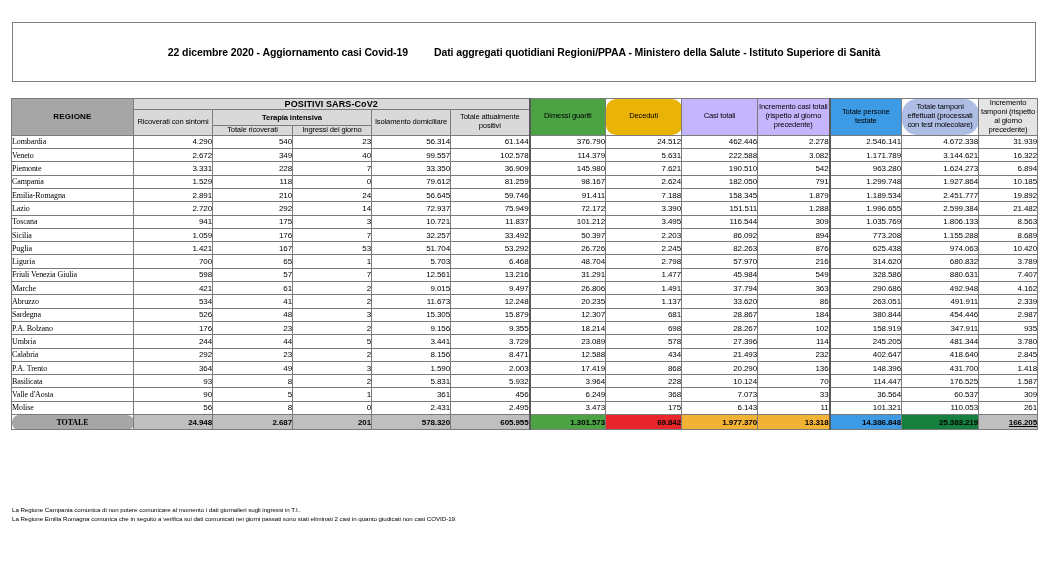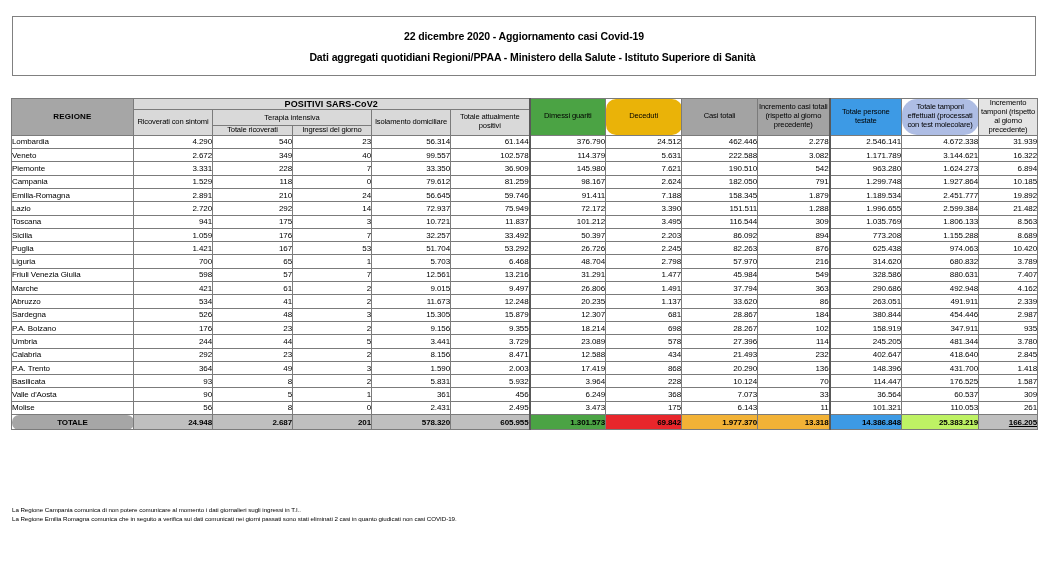--- a/index.html
+++ b/index.html
@@ -13,26 +13,26 @@
   }
   #page {
     position: relative;
     width: 1048px; height: 574px;
     background: #ffffff;
   }
 
   
   .title-box {
     position: absolute;
-    left: 12px; top: 16px;
+    left: 12px; top: 22px;
     width: 1024px; height: 60px;
     border: 1px solid #808080;
     background: #ffffff;
     display: flex;
-    flex-direction: column;
+    flex-direction: row;
     align-items: center;
     justify-content: center;
     gap: 9px;
   }
   .title-line1 {
     font-size: 10.5px;
     font-weight: bold;
     letter-spacing: -0.1px;
     white-space: nowrap;
   }
@@ -84,42 +84,43 @@
   th.hd-group {
     background: #d9d9d9;
     font-weight: bold;
     font-size: 9px;
     text-align: center;
     vertical-align: middle;
     letter-spacing: 0.1px;
   }
   th.hd-sub {
     background: #d9d9d9;
-    font-weight: normal;
+    font-weight: bold;
     font-size: 7.6px;
     text-align: center;
     vertical-align: middle;
     letter-spacing: -0.1px;
   }
   th.c-green  { background: #4ba344; }
   th.c-red    { background: #eab308; border-radius: 10px; }
-  th.c-orange { background: #a3a3a3; }
+  th.c-orange { background: #c4b5fd; }
   th.c-blue   { background: #3d9ae5; }
   th.c-ltblue { background: #aebde4; border-radius: 15px; }
   th.c-gray   { background: #e4e4e4; }
 
   
   td.region {
     background: #ffffff;
     text-align: left;
     padding: 0 0 0 3px;
     font-size: 8px;
     height: 13.3px;
     letter-spacing: -0.1px;
     white-space: nowrap;
+    font-family: Liberation Serif, serif;
   }
   td.num {
     background: #ffffff;
     text-align: right;
     padding: 0 4px 0 0;
     font-size: 8px;
     height: 13.3px;
     letter-spacing: -0.1px;
     white-space: nowrap;
   }
@@ -134,21 +135,21 @@
     background: #a6a6a6;
     text-align: center;
     padding: 0;
     border-radius: 7px;
   }
   tr.total td.t-gray   { background: #bfbfbf; }
   tr.total td.t-green  { background: #4ba344; }
   tr.total td.t-red    { background: #e8262b; }
   tr.total td.t-orange { background: #f2b236; }
   tr.total td.t-blue   { background: #3d9ae5; }
-  tr.total td.t-ltblue { background: #bef264; margin-left: 32px; }
+  tr.total td.t-ltblue { background: #15803d; margin-left: 32px; }
   tr.total td.t-gray2  { background: #bfbfbf; text-decoration: underline; }
 
   
   .sep-left { border-left: 2px solid #595959 !important; }
 
   
   .notes {
     position: absolute;
     left: 12px; top: 506px;
     width: 1020px;

